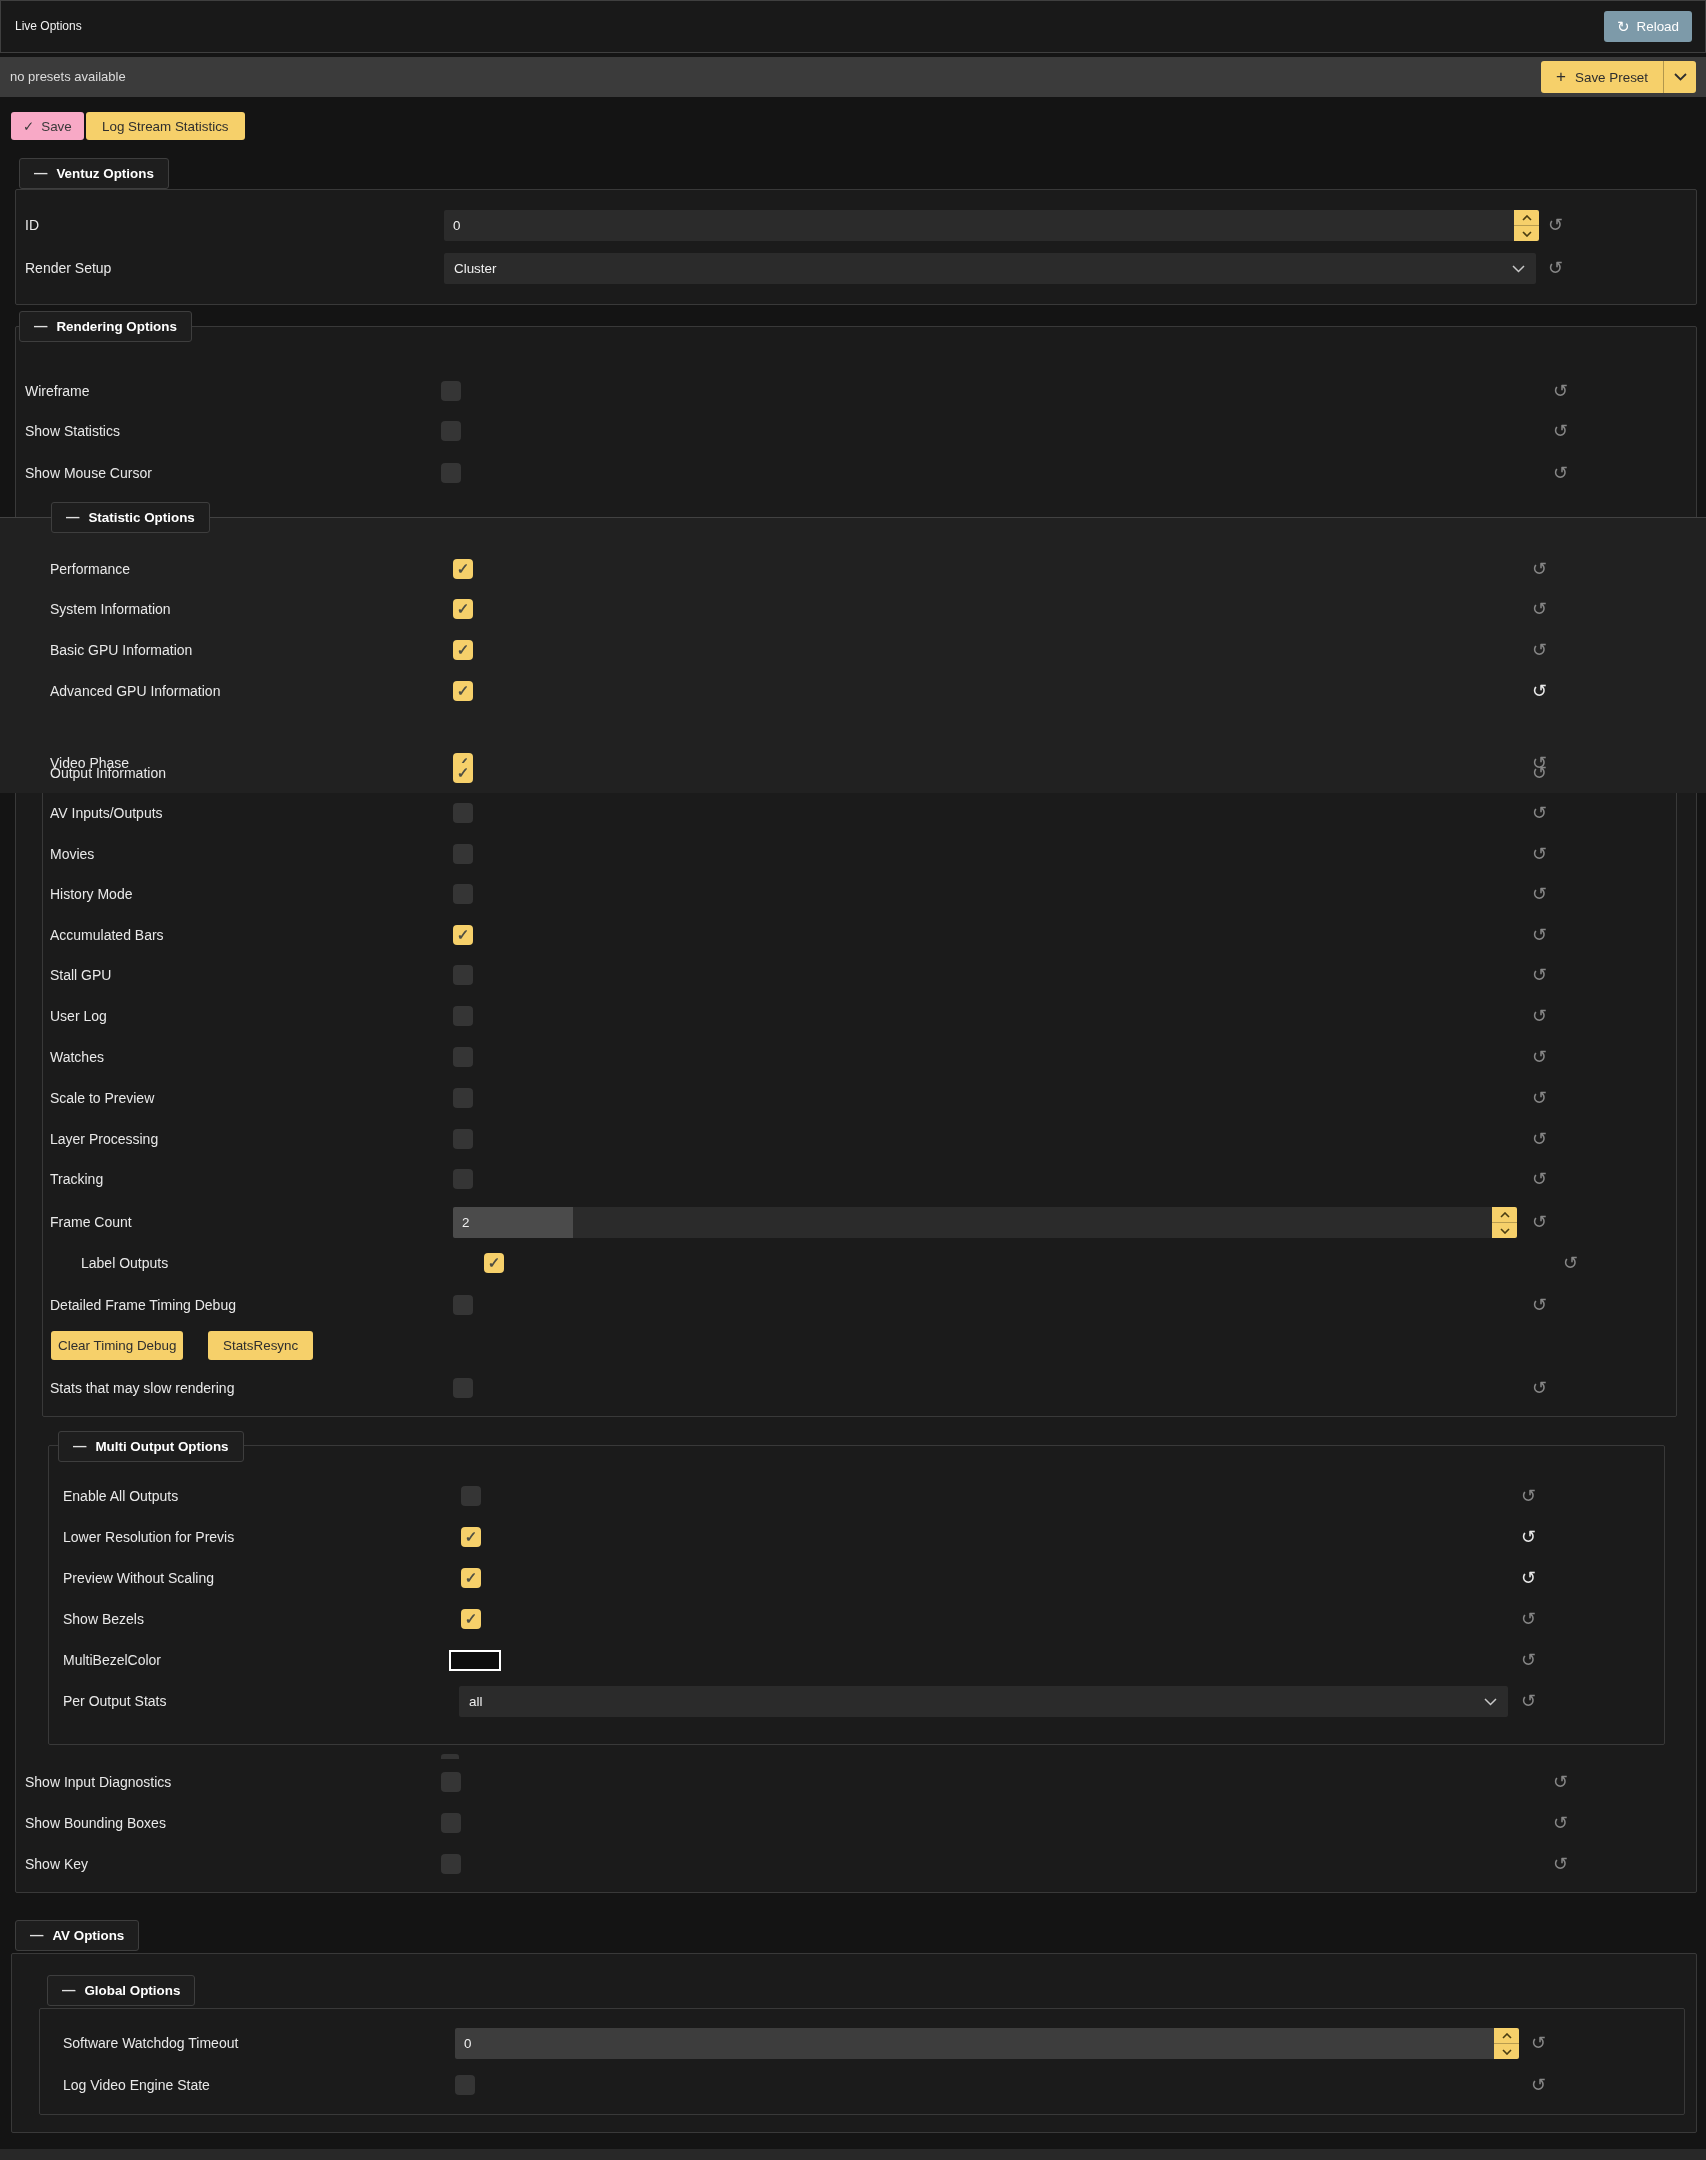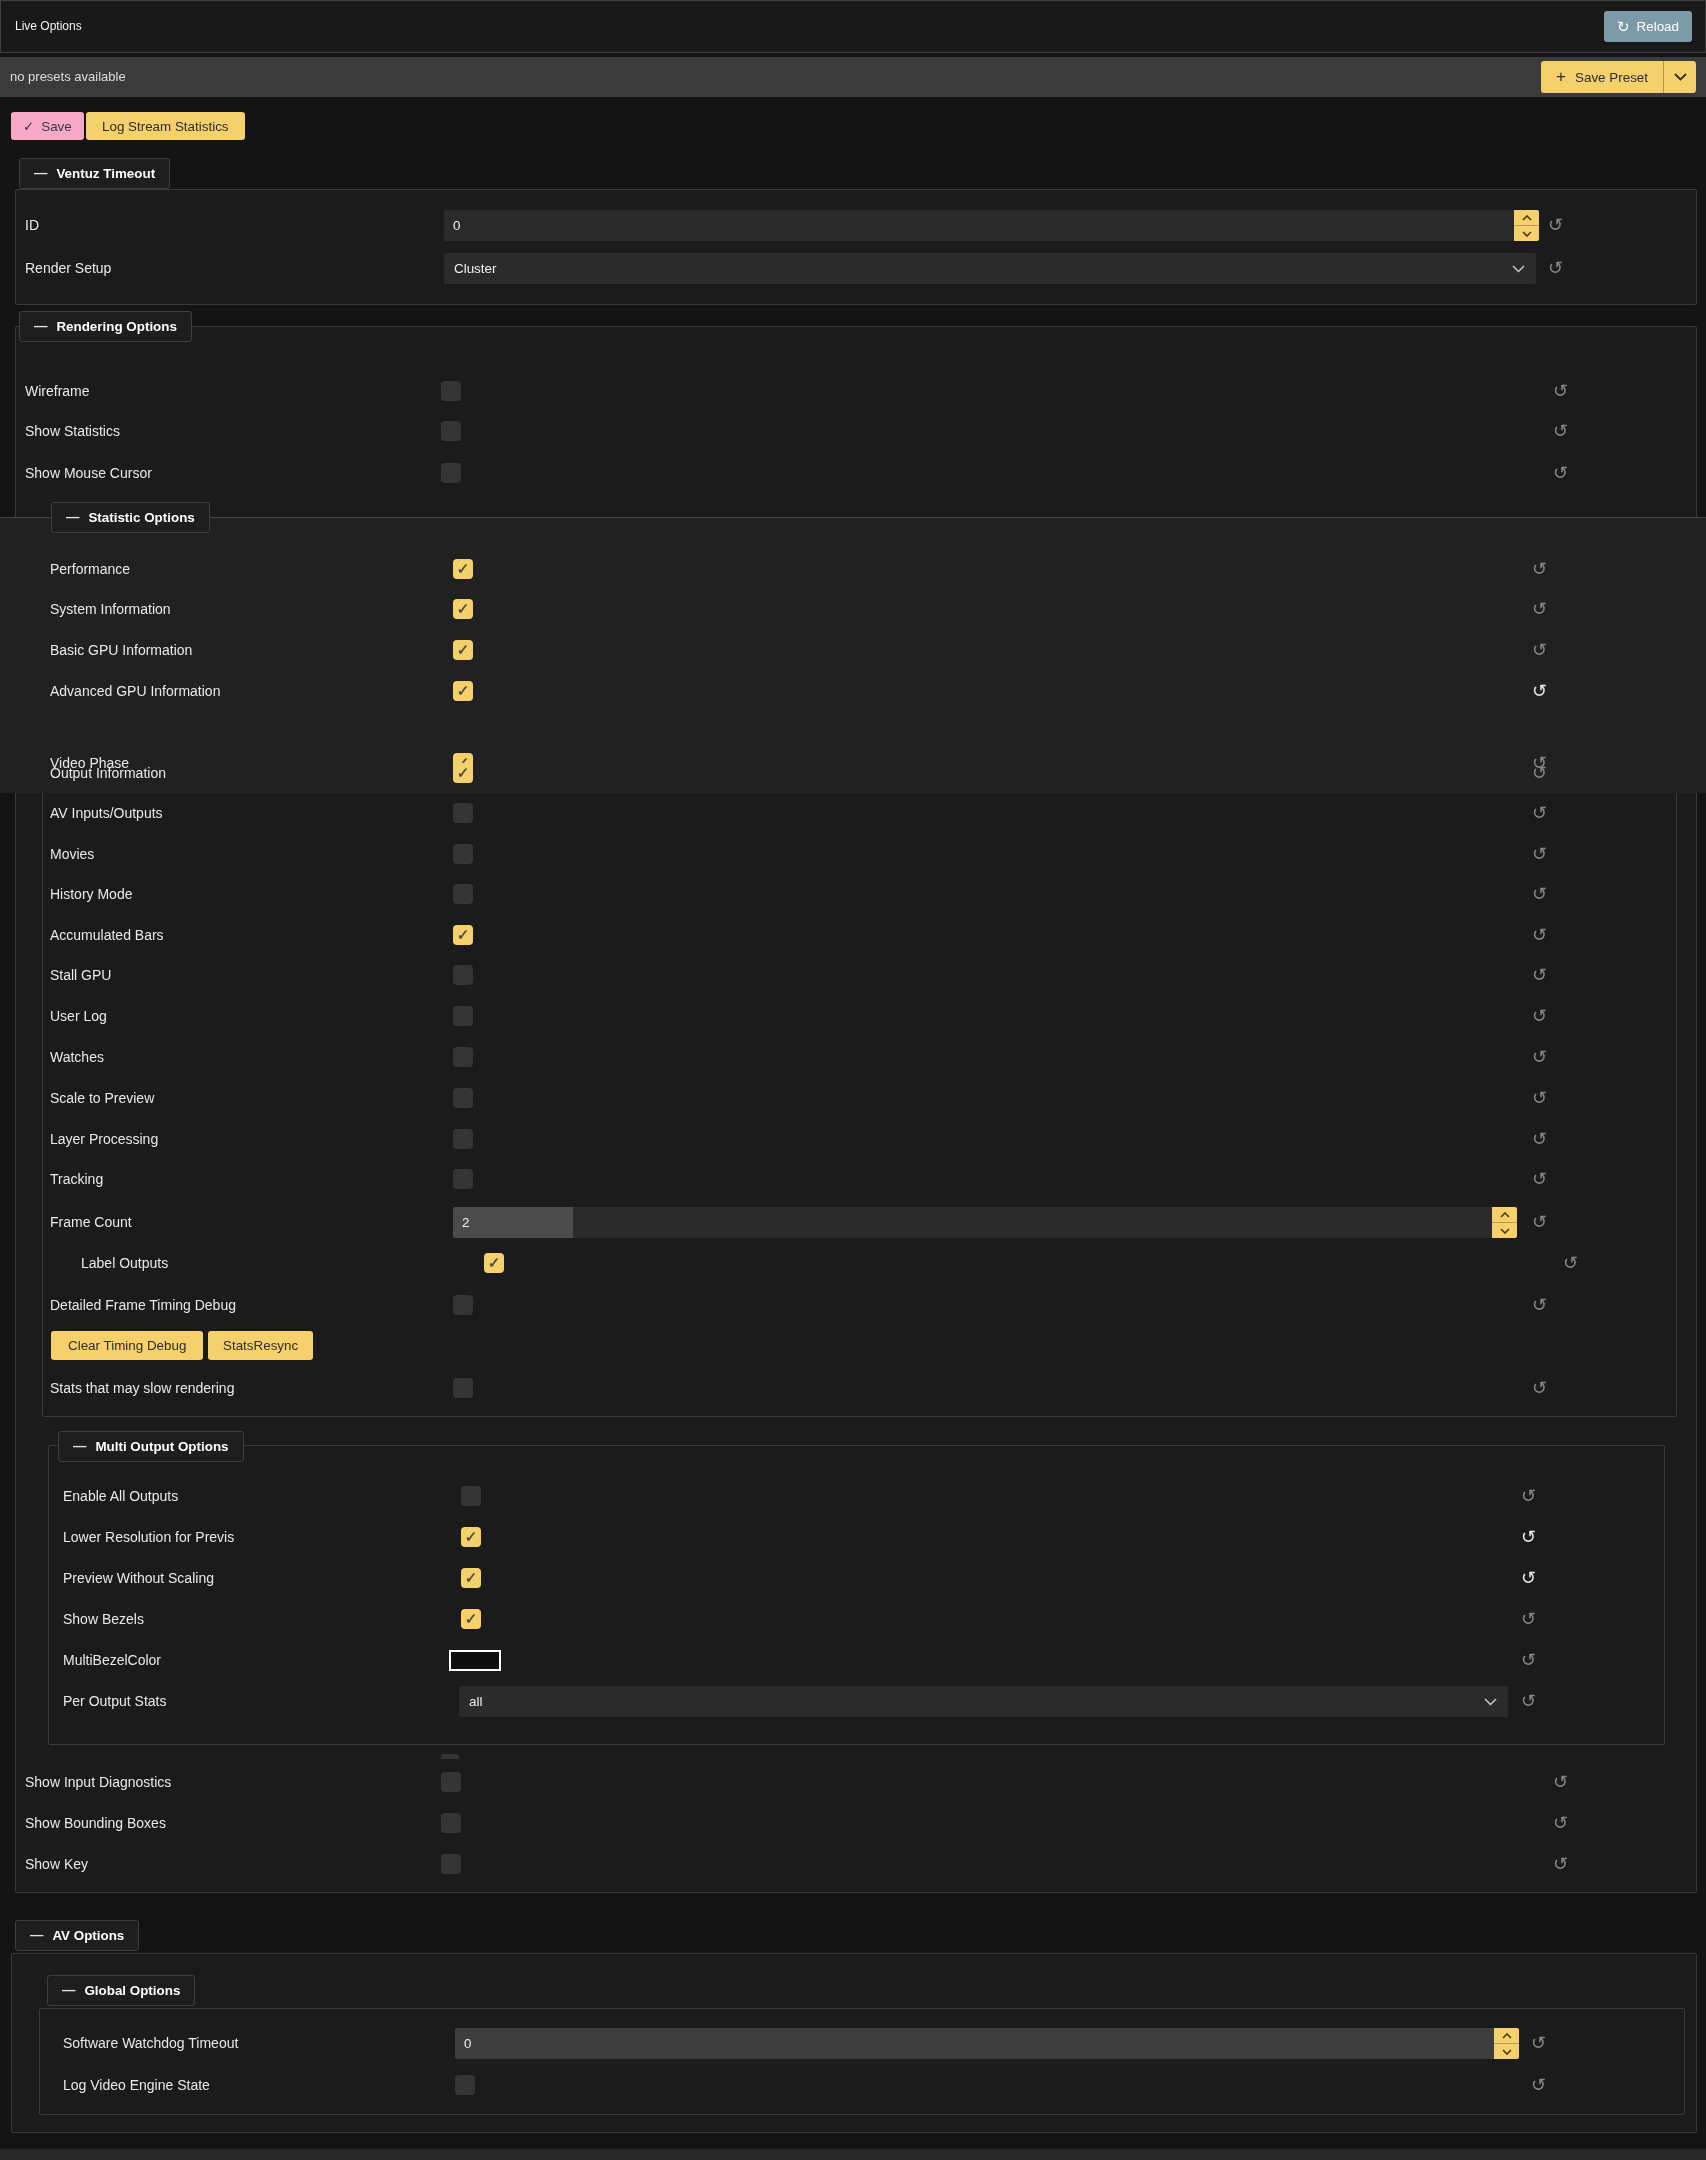--- a/index.html
+++ b/index.html
@@ -65,21 +65,21 @@
   .spin .half{flex:1;display:flex;align-items:center;justify-content:center;}
   .spin .half + .half{border-top:1px solid rgba(0,0,0,.25);}
   .selbox{position:absolute;top:0;height:31px;background:#2b2b2b;border-radius:2px;color:#f0f0f0;
           font-size:13.4px;line-height:31px;box-sizing:border-box;padding-left:10px;cursor:pointer;}
   .selbox svg{position:absolute;right:11px;top:12px;}
 
   .swatch{position:absolute;left:449px;top:5px;width:52px;height:21px;background:#0d0d0d;
           border:2px solid #ffffff;box-sizing:border-box;cursor:pointer;}
 
   .statbtns{position:absolute;top:1331px;left:0;width:1706px;height:29px;z-index:3;display:block;}
-  .clear-btn{position:absolute;left:51px;top:0;height:29px;padding:0 17px;background:#f6d06a;color:#2e2e2e;}
+  .clear-btn{position:absolute;left:51px;top:0;height:29px;padding:0 7px;background:#f6d06a;color:#2e2e2e;}
   .resync-btn{position:absolute;left:208px;top:0;height:29px;padding:0 15px;background:#f6d06a;color:#2e2e2e;}
 
   .sliver{position:absolute;left:441px;top:1754px;width:18px;height:5px;background:#343434;
           border-radius:3px 3px 0 0;z-index:3;}
   .hscroll{position:absolute;left:0;top:2149px;width:1706px;height:11px;background:#282828;z-index:6;}
 </style>
 </head>
 <body>
 
 <div id="app">
@@ -112,21 +112,21 @@
     <span>✓</span>
     <span>Save</span>
   </button>
   <button class="btn logstream-btn">
     <span>Log Stream Statistics</span>
   </button>
 
   <div class="panel" style="left:15px;top:189px;width:1682px;height:116px;"></div>
   <div class="ghdr" style="left:19px;top:158px;">
     <span class="dash">—</span>
-    <span>Ventuz Timeout</span>
+    <span>Ventuz Options</span>
   </div>
 
   <div class="row r-outer irow" style="top:210px;border-radius:14px;">
     <span class="lbl">ID</span>
     <div class="numbox" style="left:444px;width:1071px;">
       <span class="val">0</span>
     </div>
     <div class="spin" style="left:1514px;">
       <div class="half">
         <svg width="10" height="6" viewBox="0 0 10 6">

